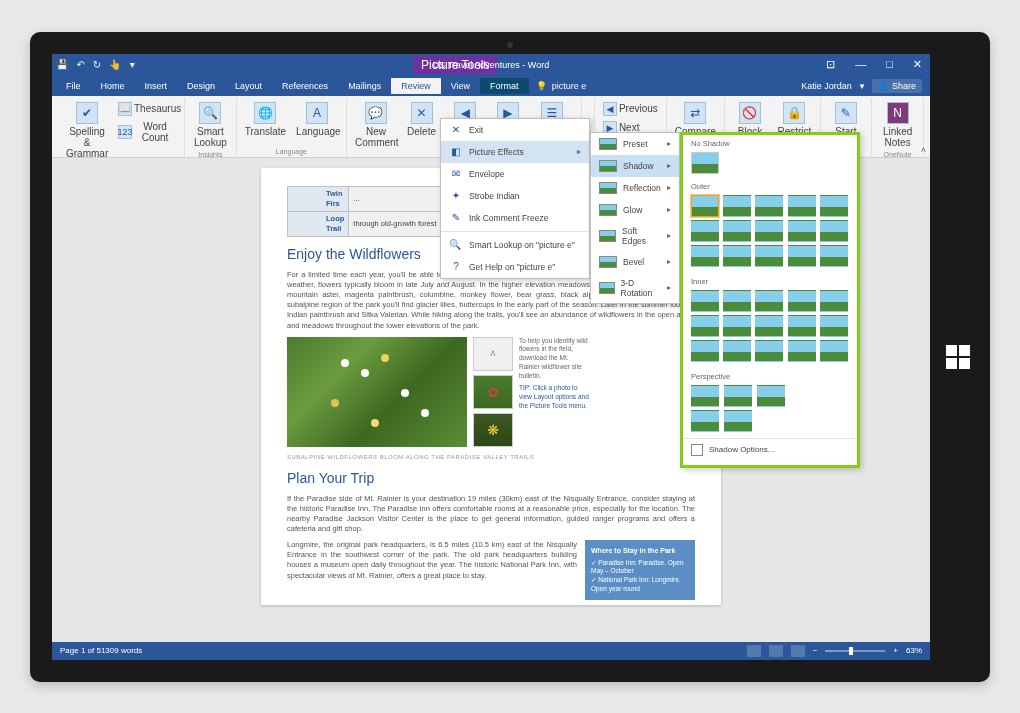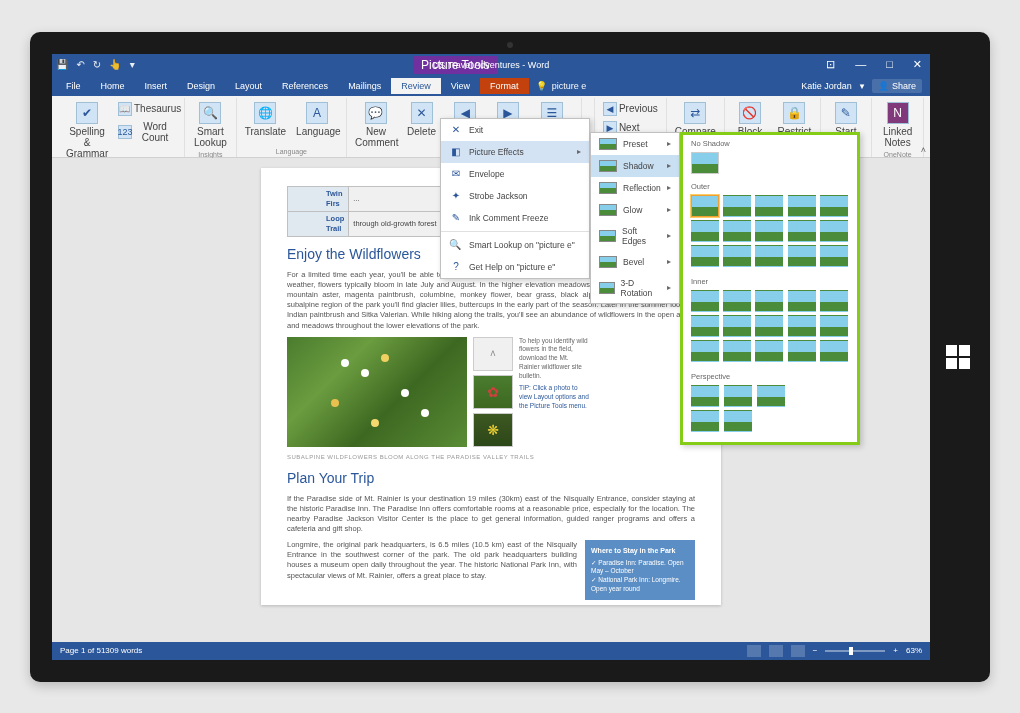--- a/index.html
+++ b/index.html
@@ -14,21 +14,21 @@
 .titlebar .qat { display: flex; gap: 8px; align-items: center; }
 .titlebar .qat span { opacity: 0.9; cursor: pointer; font-size: 10px; }
 .titlebar .picture-tools { position: absolute; left: 346px; background: #7030a0; padding: 2px 8px; font-size: 12px; margin-left: 15px; }
 .titlebar .doc-title { position: absolute; left: 50%; transform: translateX(-50%); font-size: 9px; }
 .titlebar .window-controls { margin-left: auto; display: flex; gap: 12px; font-size: 11px; }
 .titlebar .window-controls span { cursor: pointer; padding: 0 4px; }
 
 .menubar { height: 20px; background: #2b579a; display: flex; align-items: center; color: #fff; font-size: 9px; padding-left: 4px; position: relative; }
 .menubar .tab { padding: 3px 10px; cursor: pointer; }
 .menubar .tab.active { background: #f3f3f3; color: #2b579a; }
-.menubar .tab.format { background: #c2410c; }
+.menubar .tab.format { background: #0c4a6e; }
 .menubar .tellme { margin-left: 8px; display: flex; align-items: center; gap: 4px; font-size: 9px; opacity: 0.95; }
 .menubar .tellme input { background: transparent; border: none; color: #fff; font-size: 9px; outline: none; width: 60px; }
 .menubar .user-area { margin-left: auto; display: flex; align-items: center; gap: 8px; padding-right: 8px; font-size: 9px; }
 .menubar .share { background: rgba(255,255,255,0.15); padding: 2px 6px; border-radius: 2px; }
 
 .ribbon { height: 62px; background: #f3f3f3; border-bottom: 1px solid #d0d0d0; display: flex; font-size: 8px; color: #444; padding: 2px 6px 0; position: relative; }
 .ribbon-group { display: flex; flex-direction: column; align-items: center; padding: 2px 6px; border-right: 1px solid #e0e0e0; }
 .ribbon-group .items { display: flex; gap: 6px; align-items: flex-start; flex: 1; }
 .ribbon-group .group-name { font-size: 7px; color: #888; margin-top: 1px; }
 .ribbon-btn { display: flex; flex-direction: column; align-items: center; gap: 2px; cursor: pointer; padding: 2px; min-width: 30px; }
@@ -283,21 +283,21 @@
           <span class="ico">◧</span>
           <span>Picture Effects</span>
           <span class="arrow">▸</span>
         </div>
       <div class="item">
           <span class="ico">✉</span>
           <span>Envelope</span>
         </div>
       <div class="item">
           <span class="ico">✦</span>
-          <span>Strobe Jackson</span>
+          <span>Strobe Indian</span>
         </div>
       <div class="item">
           <span class="ico">✎</span>
           <span>Ink Comment Freeze</span>
         </div>
       <div class="sep"></div>
       <div class="item">
           <span class="ico">🔍</span>
           <span>Smart Lookup on "picture e"</span>
         </div>
@@ -385,20 +385,24 @@
           <div class="swatch"></div>
       </div>
       <div class="section-label">Perspective</div>
       <div class="grid three">
         <div class="swatch"></div>
           <div class="swatch"></div>
           <div class="swatch"></div>
         <div class="swatch"></div>
           <div class="swatch"></div>
       </div>
+      <div class="options">
+          <span class="ico"></span>
+          <span>Shadow Options...</span>
+        </div>
     </div>
 
     <div class="doc-area">
       <div class="page">
         <table class="doc-table">
           <tbody>
               <tr>
                 <td>Twin Firs</td>
                 <td>...</td>
                 <td>...</td>

